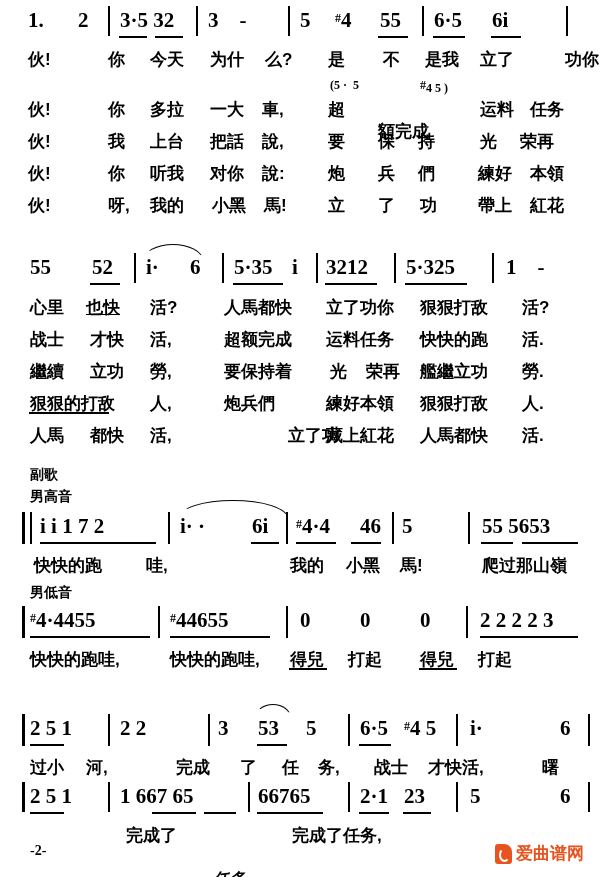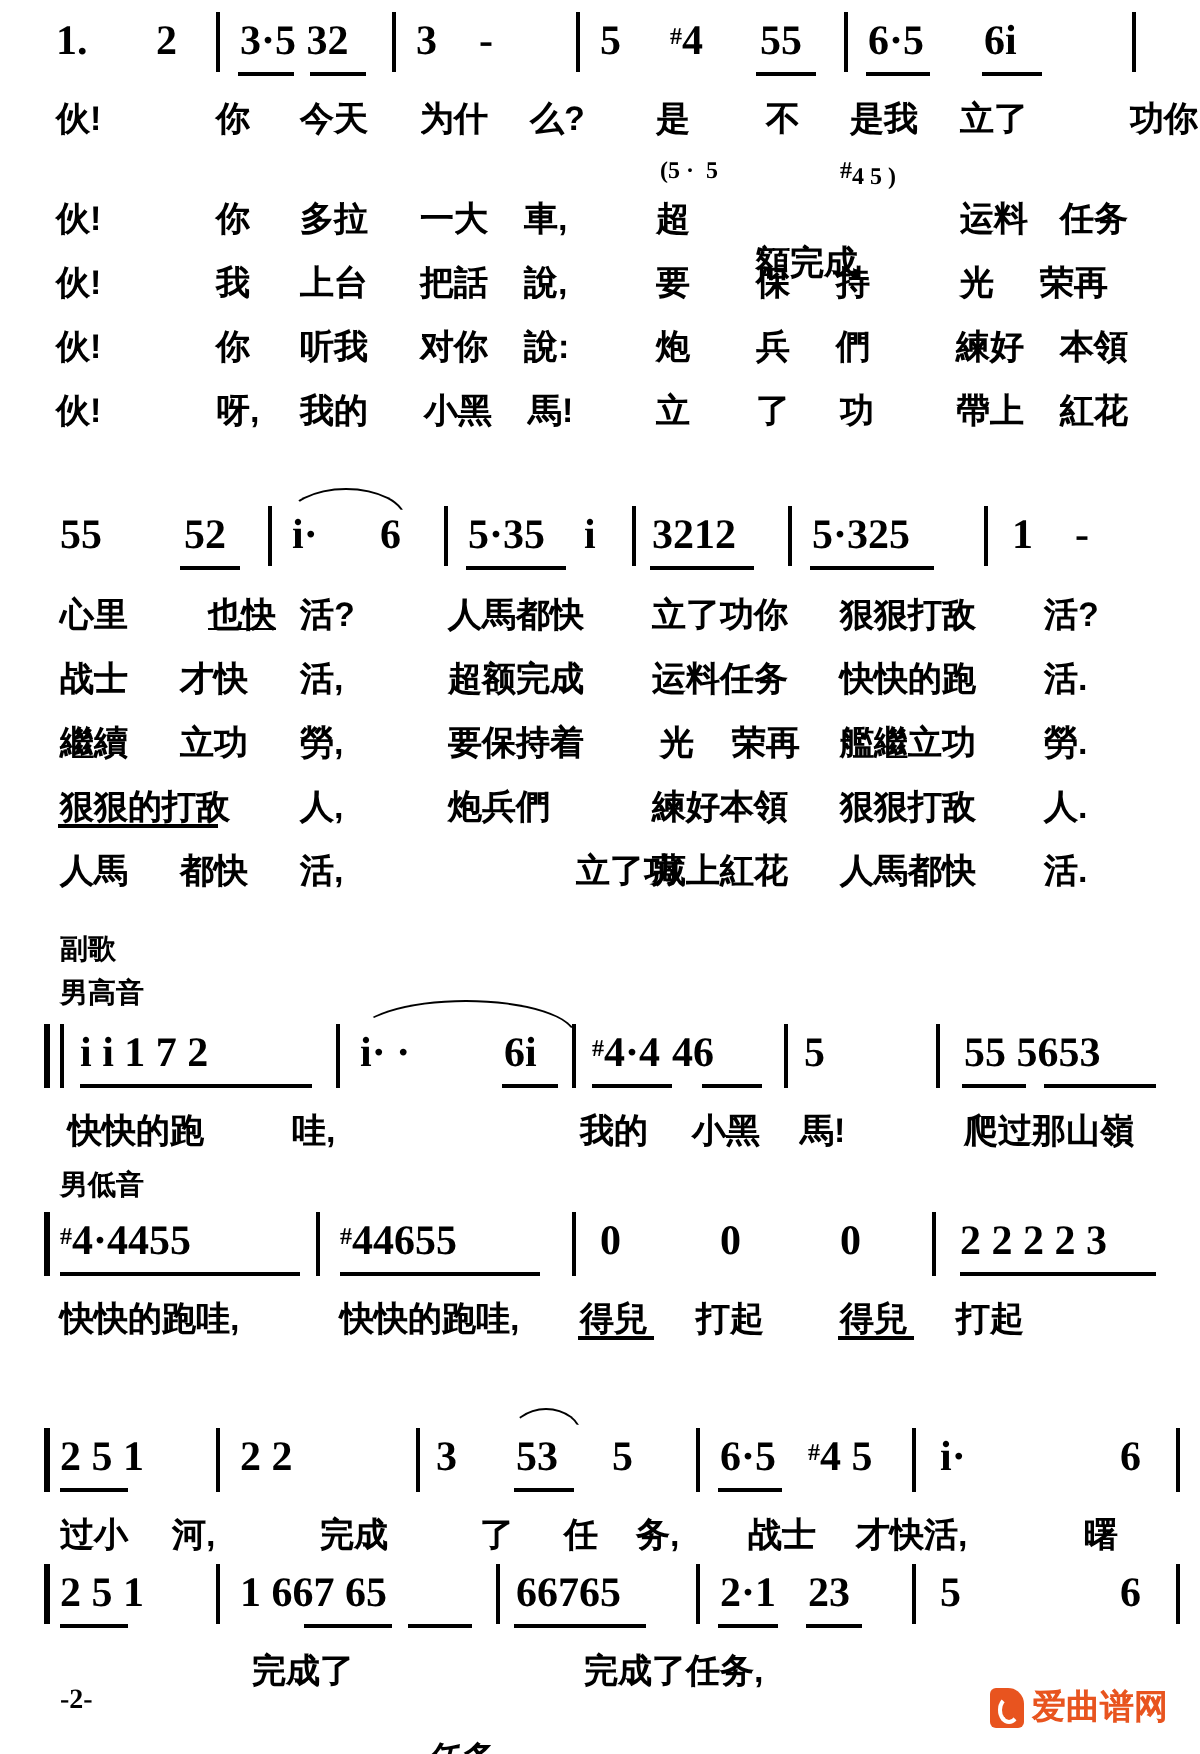--- a/index.html
+++ b/index.html
@@ -193,21 +193,21 @@
     <div class="vline" style="left:316px; top:253px; height:30px;"></div>
     <div class="abs n" style="left:326px; top:255px;">3212</div>
     <div class="underscore" style="left:325px; top:283px; width:52px;"></div>
     <div class="vline" style="left:394px; top:253px; height:30px;"></div>
     <div class="abs n" style="left:406px; top:255px;">5·325</div>
     <div class="underscore" style="left:405px; top:283px; width:62px;"></div>
     <div class="vline" style="left:492px; top:253px; height:30px;"></div>
     <div class="abs n" style="left:506px; top:255px;">1    -</div>
 
     <div class="abs l" style="left:30px; top:296px;">心里</div>
-    <div class="abs l" style="left:104px; top:296px;text-decoration:underline;">也快</div>
+    <div class="abs l" style="left:86px; top:296px;text-decoration:underline;">也快</div>
     <div class="abs l" style="left:150px; top:296px;">活?</div>
     <div class="abs l" style="left:224px; top:296px;">人馬都快</div>
     <div class="abs l" style="left:326px; top:296px;">立了功你</div>
     <div class="abs l" style="left:420px; top:296px;">狠狠打敌</div>
     <div class="abs l" style="left:522px; top:296px;">活?</div>
 
     <div class="abs l" style="left:30px; top:328px;">战士</div>
     <div class="abs l" style="left:90px; top:328px;">才快</div>
     <div class="abs l" style="left:150px; top:328px;">活,</div>
     <div class="abs l" style="left:224px; top:328px;">超额完成</div>
@@ -251,21 +251,21 @@
     <div class="abs n" style="left:40px; top:514px;">i i 1 7 2</div>
     <div class="underscore" style="left:40px; top:542px; width:116px;"></div>
     <div class="vline" style="left:168px; top:512px; height:32px;"></div>
     <div class="abs n" style="left:180px; top:514px;">i· ·</div>
     <div class="abs n" style="left:252px; top:514px;">6i</div>
     <div class="underscore" style="left:251px; top:542px; width:28px;"></div>
     <div class="arc" style="left:178px; top:500px; width:108px; height:16px;"></div>
     <div class="vline" style="left:286px; top:512px; height:32px;"></div>
     <div class="abs n" style="left:296px; top:514px;"><span class="tiny" style="vertical-align:5px;">#</span>4·4</div>
     <div class="underscore" style="left:296px; top:542px; width:40px;"></div>
-    <div class="abs n" style="left:336px; top:514px;">46</div>
+    <div class="abs n" style="left:360px; top:514px;">46</div>
     <div class="underscore" style="left:351px; top:542px; width:30px;"></div>
     <div class="vline" style="left:392px; top:512px; height:32px;"></div>
     <div class="abs n" style="left:402px; top:514px;">5</div>
     <div class="vline" style="left:468px; top:512px; height:32px;"></div>
     <div class="abs n" style="left:482px; top:514px;">55 5653</div>
     <div class="underscore" style="left:481px; top:542px; width:32px;"></div>
     <div class="underscore" style="left:522px; top:542px; width:56px;"></div>
 
     <div class="abs l" style="left:34px; top:554px;">快快的跑</div>
     <div class="abs l" style="left:146px; top:554px;">哇,</div>
@@ -318,21 +318,21 @@
     <div class="abs n" style="left:360px; top:716px;">6·5</div>
     <div class="underscore" style="left:359px; top:744px; width:32px;"></div>
     <div class="abs n" style="left:404px; top:716px;"><span class="tiny" style="vertical-align:5px;">#</span>4 5</div>
     <div class="vline" style="left:456px; top:714px; height:32px;"></div>
     <div class="abs n" style="left:470px; top:716px;">i·</div>
     <div class="abs n" style="left:560px; top:716px;">6</div>
     <div class="vline" style="left:588px; top:714px; height:32px;"></div>
 
     <div class="abs l" style="left:30px; top:756px;">过小</div>
     <div class="abs l" style="left:86px; top:756px;">河,</div>
-    <div class="abs l" style="left:160px; top:756px;">完成</div>
+    <div class="abs l" style="left:176px; top:756px;">完成</div>
     <div class="abs l" style="left:240px; top:756px;">了</div>
     <div class="abs l" style="left:282px; top:756px;">任</div>
     <div class="abs l" style="left:318px; top:756px;">务,</div>
     <div class="abs l" style="left:374px; top:756px;">战士</div>
     <div class="abs l" style="left:428px; top:756px;">才快活,</div>
     <div class="abs l" style="left:542px; top:756px;">曙</div>
 
     <div class="vline" style="left:22px; top:782px; height:30px; width:3px;"></div>
     <div class="abs n" style="left:30px; top:784px;">2 5 1</div>
     <div class="underscore" style="left:30px; top:812px; width:34px;"></div>

